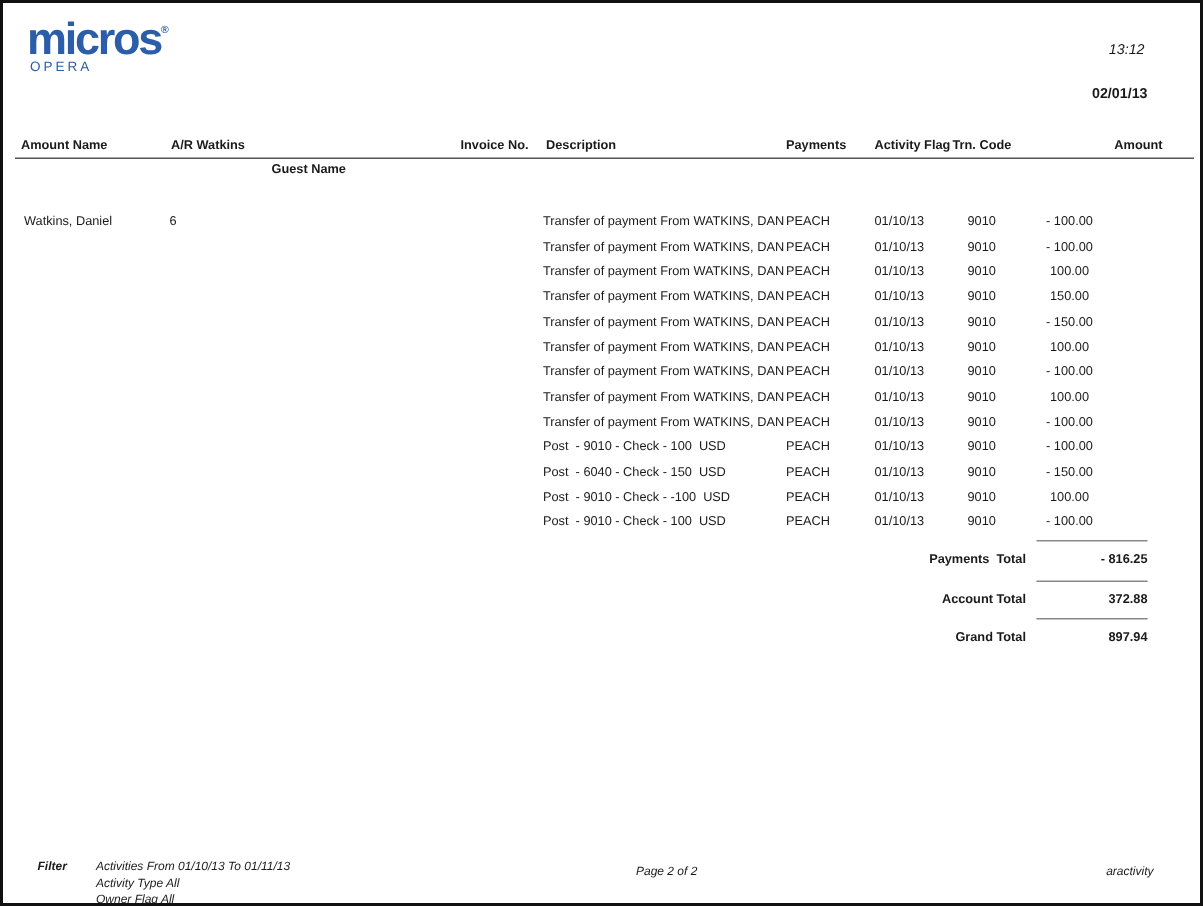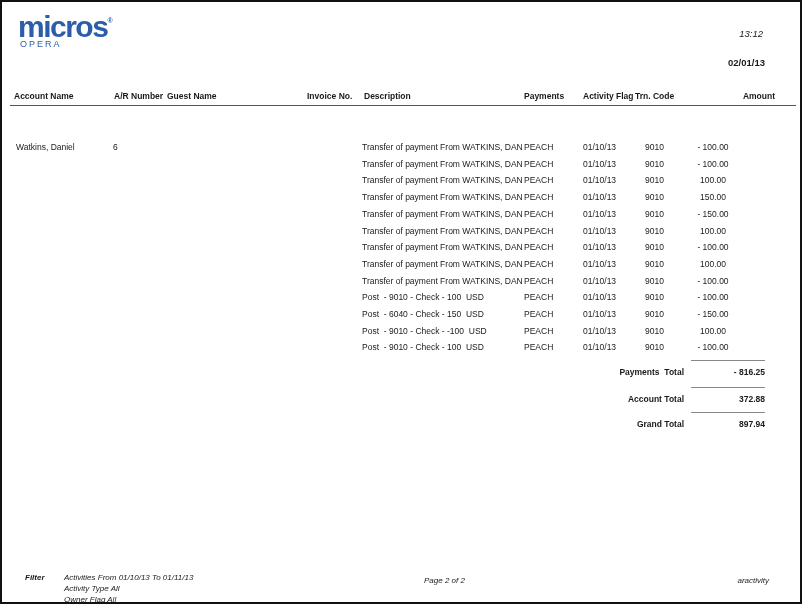--- a/index.html
+++ b/index.html
@@ -14,21 +14,21 @@
   .logo-reg{font-size:7px;vertical-align:14px;font-weight:bold;letter-spacing:0;}
   .logo-product{display:block;font-size:9px;letter-spacing:2px;margin-top:-3px;padding-left:2px;}
   
   .center-head{position:absolute;left:0;width:762px;text-align:center;font-weight:bold;font-style:italic;}
   .hotel{top:9px;font-size:11px;}
   .rtitle{top:33px;font-size:11px;}
   .tr-date{position:absolute;right:35px;top:7px;font-size:9.5px;font-weight:bold;margin-top:48px;}
   .tr-time{position:absolute;right:37px;top:26px;font-size:9.5px;font-weight:normal;font-style:italic;}
   
   .th{position:absolute;top:89px;font-size:8.5px;font-weight:bold;white-space:pre;}
-  .th-account{left:12px;} .th-arnum{left:112px;} .th-guest{left:165px;}
+  .th-account{left:12px;} .th-arnum{left:112px;} .th-guest{left:179px;margin-top:16px;}
   .th-invoice{left:305px;} .th-desc{left:362px;} .th-cashier{left:522px;}
   .th-actdate{left:581px;} .th-trncode{left:633px;}
   .th-amount{left:660px;width:113px;text-align:right;}
   .head-rule{position:absolute;top:103px;left:8px;width:786px;height:0;border-top:1px solid #555;}
   .row{position:absolute;left:0;width:802px;height:16px;font-size:8.5px;}
   .cell{position:absolute;top:0;white-space:pre;}
   .c-account{left:14px;} .c-arnum{left:111px;} .c-guest{left:165px;}
   .c-invoice{left:300px;} .c-desc{left:360px;max-width:161px;overflow:hidden;}
   .c-cashier{left:522px;} .c-actdate{left:581px;} .c-trncode{left:643px;}
   .c-amount{left:660px;width:102px;text-align:center;}
@@ -51,22 +51,22 @@
 
   <div class="logo">
     <span class="logo-brand brand-colored" style="color: rgb(43, 93, 168);"><span>micros</span><span class="logo-reg">®</span></span>
     <span class="logo-product brand-colored" style="color: rgb(43, 93, 168);">OPERA</span>
   </div>
 
 
   <div class="tr-date">02/01/13</div>
   <div class="tr-time">13:12</div>
 
-  <div class="th th-account">Account Name</div>
-  <div class="th th-arnum">A/R Number</div>
+  <div class="th th-account">Amount Name</div>
+  <div class="th th-arnum">A/R Watkins</div>
   <div class="th th-guest">Guest Name</div>
   <div class="th th-invoice">Invoice No.</div>
   <div class="th th-desc">Description</div>
   <div class="th th-cashier">Payments</div>
   <div class="th th-actdate">Activity Flag</div>
   <div class="th th-trncode">Trn. Code</div>
   <div class="th th-amount">Amount</div>
   <div class="head-rule"></div>
 
   <div>

